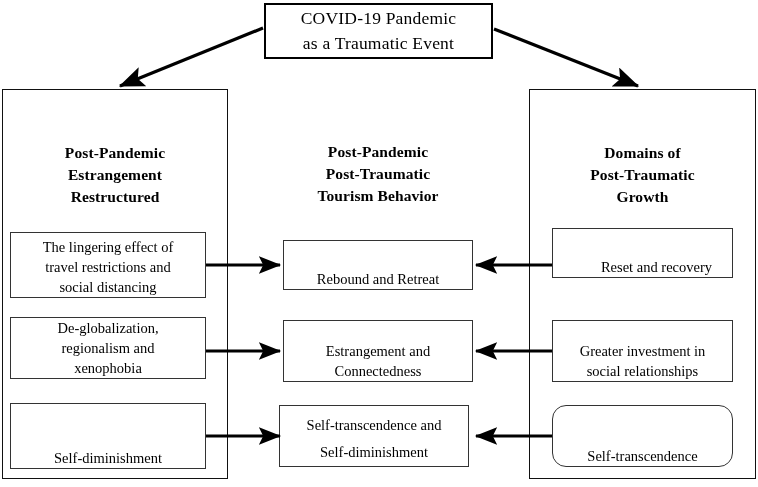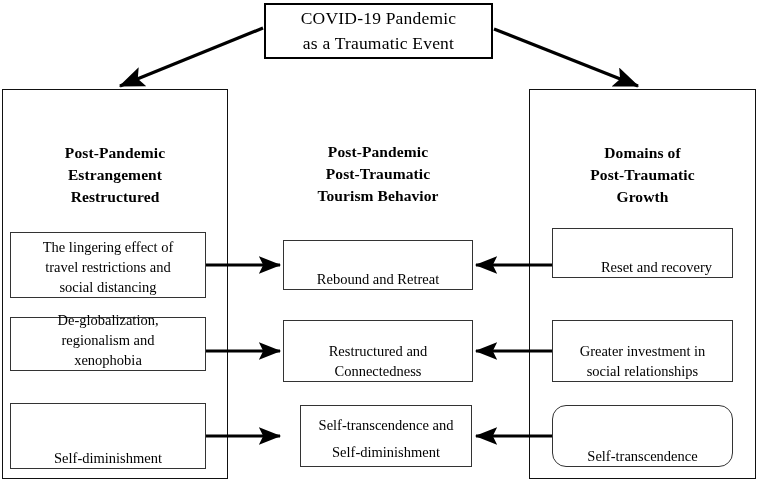--- a/index.html
+++ b/index.html
@@ -75,27 +75,27 @@
     justify-content: flex-end;
     text-align: center;
     font-size: 14.5px;
     line-height: 20px;
   }
   .item-box .line { white-space: nowrap; }
   .item-box.wide-lines .line { line-height: 27px; }
 
   
   #left-item-0  { left: 10px; top: 232px; width: 196px; height: 66px; }
-  #left-item-1  { left: 10px; top: 317px; width: 196px; height: 54px; }
+  #left-item-1  { left: 10px; top: 317px; width: 196px; height: 62px; }
   #left-item-2  { left: 10px; top: 403px; width: 196px; height: 66px; }
 
   
   #mid-item-0   { left: 283px; top: 240px; width: 190px; height: 50px; }
   #mid-item-1   { left: 283px; top: 320px; width: 190px; height: 62px; }
-  #mid-item-2   { left: 300px; top: 405px; width: 172px; height: 62px; font-family: Liberation Serif, serif; }
+  #mid-item-2   { left: 279px; top: 405px; width: 190px; height: 62px; font-family: Liberation Serif, serif; }
 
   
   #right-item-0 { left: 552px; top: 228px; width: 181px; height: 50px; padding-left: 28px; }
   #right-item-1 { left: 552px; top: 320px; width: 181px; height: 62px; }
   #right-item-2 { left: 552px; top: 405px; width: 181px; height: 62px; border-radius: 14px; }
 
   
   #arrows {
     position: absolute;
     left: 0; top: 0;
@@ -159,21 +159,21 @@
   <div class="col-header" id="header-middle">
     <div>Post-Pandemic</div>
     <div>Post-Traumatic</div>
     <div>Tourism Behavior</div>
   </div>
 
   <div class="item-box" id="mid-item-0">
     <div class="line">Rebound and Retreat</div>
   </div>
   <div class="item-box" id="mid-item-1">
-    <div class="line">Restructured and</div>
+    <div class="line">Estrangement and</div>
     <div class="line">Connectedness</div>
   </div>
   <div class="item-box wide-lines" id="mid-item-2">
     <div class="line">Self-transcendence and</div>
     <div class="line">Self-diminishment</div>
   </div>
 
   <div class="panel" id="panel-right">
     <div class="col-header">
       <div>Domains of</div>

